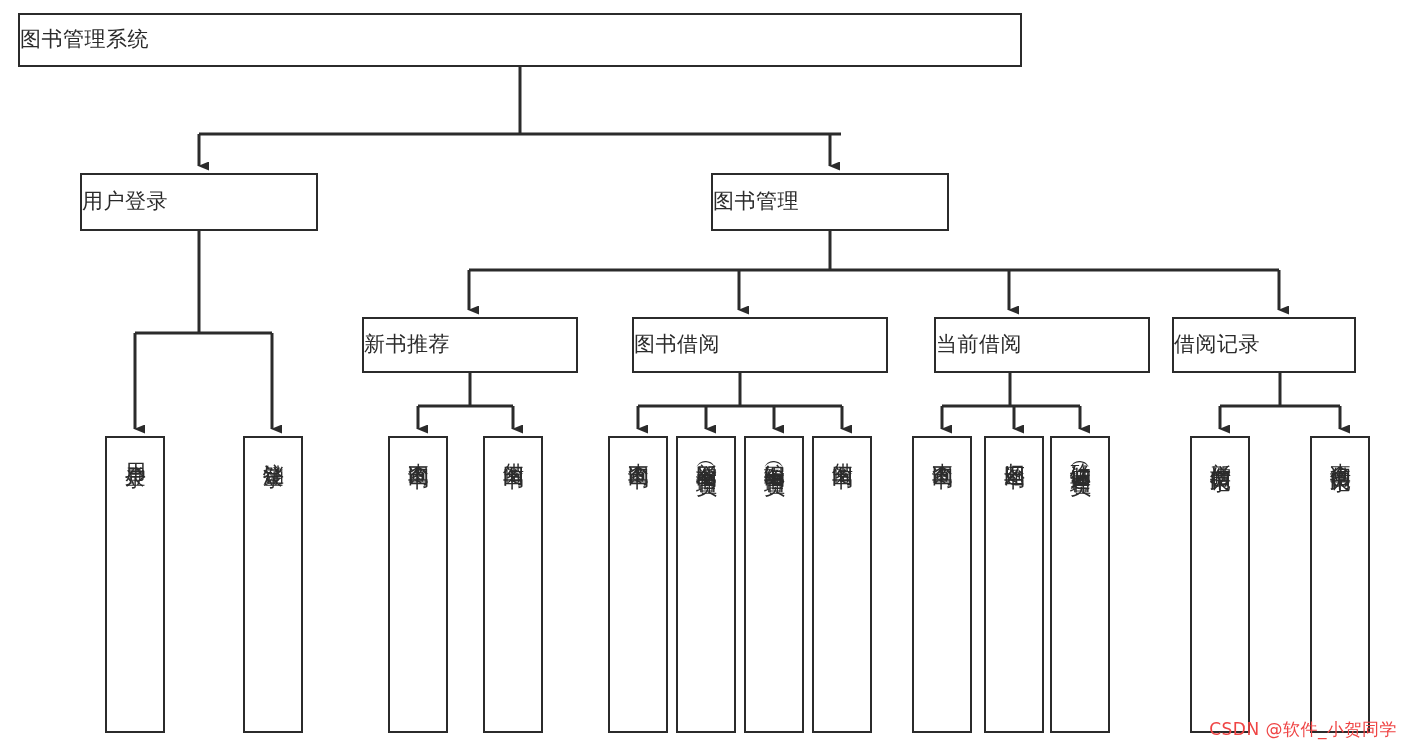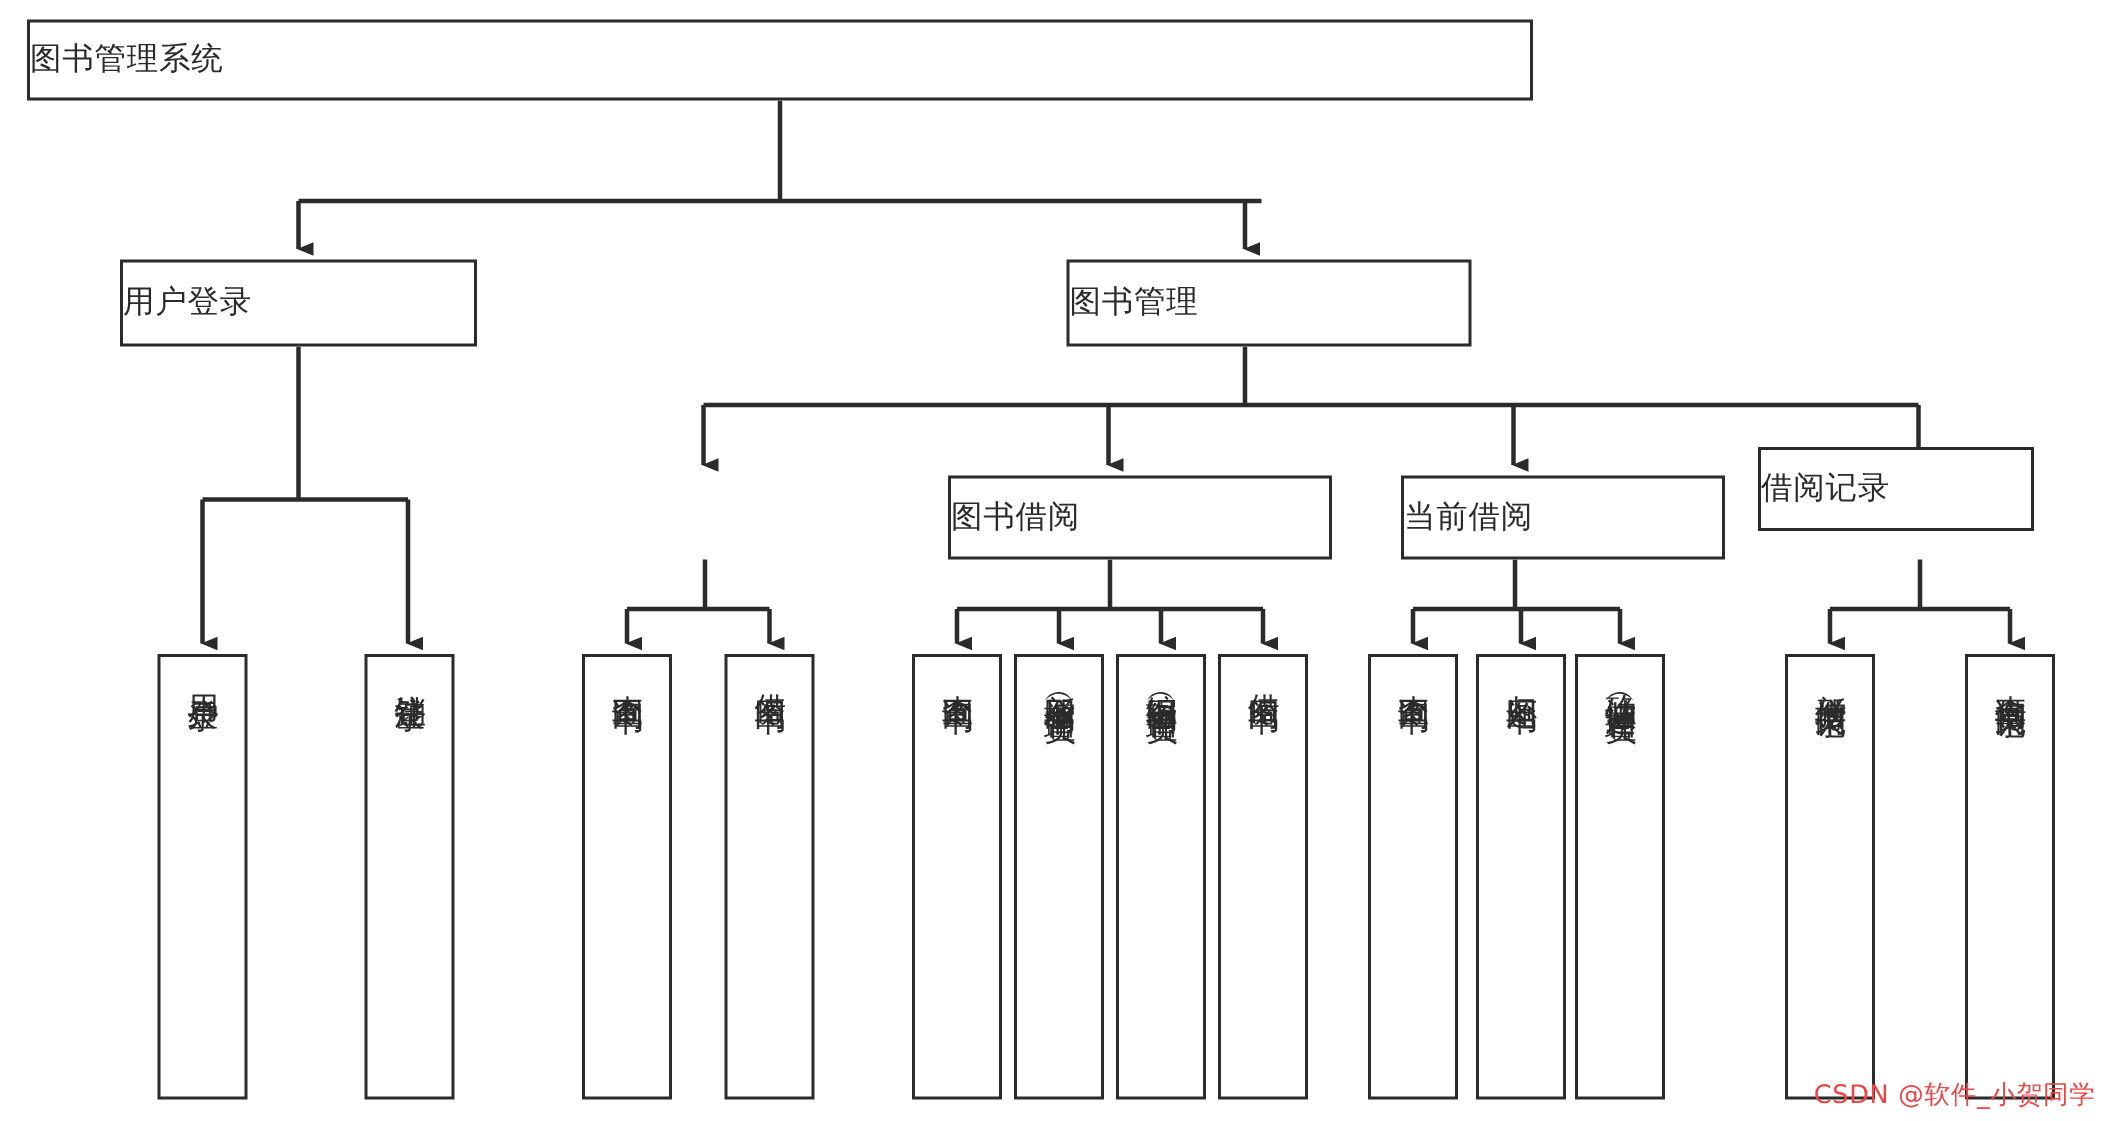--- a/index.html
+++ b/index.html
@@ -127,31 +127,34 @@
     </g>
   </svg>
 
   <div class="node horiz" style="left: 18px; top: 13px; width: 1004px; height: 54px;">
     <span class="label">图书管理系统</span>
   </div>
 
   <div class="node horiz" style="left: 80px; top: 173px; width: 238px; height: 58px;">
     <span class="label">用户登录</span>
   </div>
-  <div class="node horiz" style="left: 711px; top: 173px; width: 270px; height: 58px;">
+  <div class="node horiz" style="left: 711px; top: 173px; width: 238px; height: 58px;">
     <span class="label">图书管理</span>
   </div>
 
+  <div class="node horiz" style="left: 362px; top: 317px; width: 216px; height: 56px;">
+    <span class="label">新书推荐</span>
+  </div>
   <div class="node horiz" style="left: 632px; top: 317px; width: 256px; height: 56px;">
     <span class="label">图书借阅</span>
   </div>
   <div class="node horiz" style="left: 934px; top: 317px; width: 216px; height: 56px;">
     <span class="label">当前借阅</span>
   </div>
-  <div class="node horiz" style="left: 1172px; top: 298px; width: 184px; height: 56px;">
+  <div class="node horiz" style="left: 1172px; top: 317px; width: 184px; height: 56px;">
     <span class="label">借阅记录</span>
   </div>
 
   <div class="node vert" style="left: 105px; top: 436px; width: 60px; height: 297px;">
     <span class="label">用户登录</span>
   </div>
   <div class="node vert" style="left: 243px; top: 436px; width: 60px; height: 297px;">
     <span class="label">注销登录</span>
   </div>
   <div class="node vert" style="left: 388px; top: 436px; width: 60px; height: 297px;">

